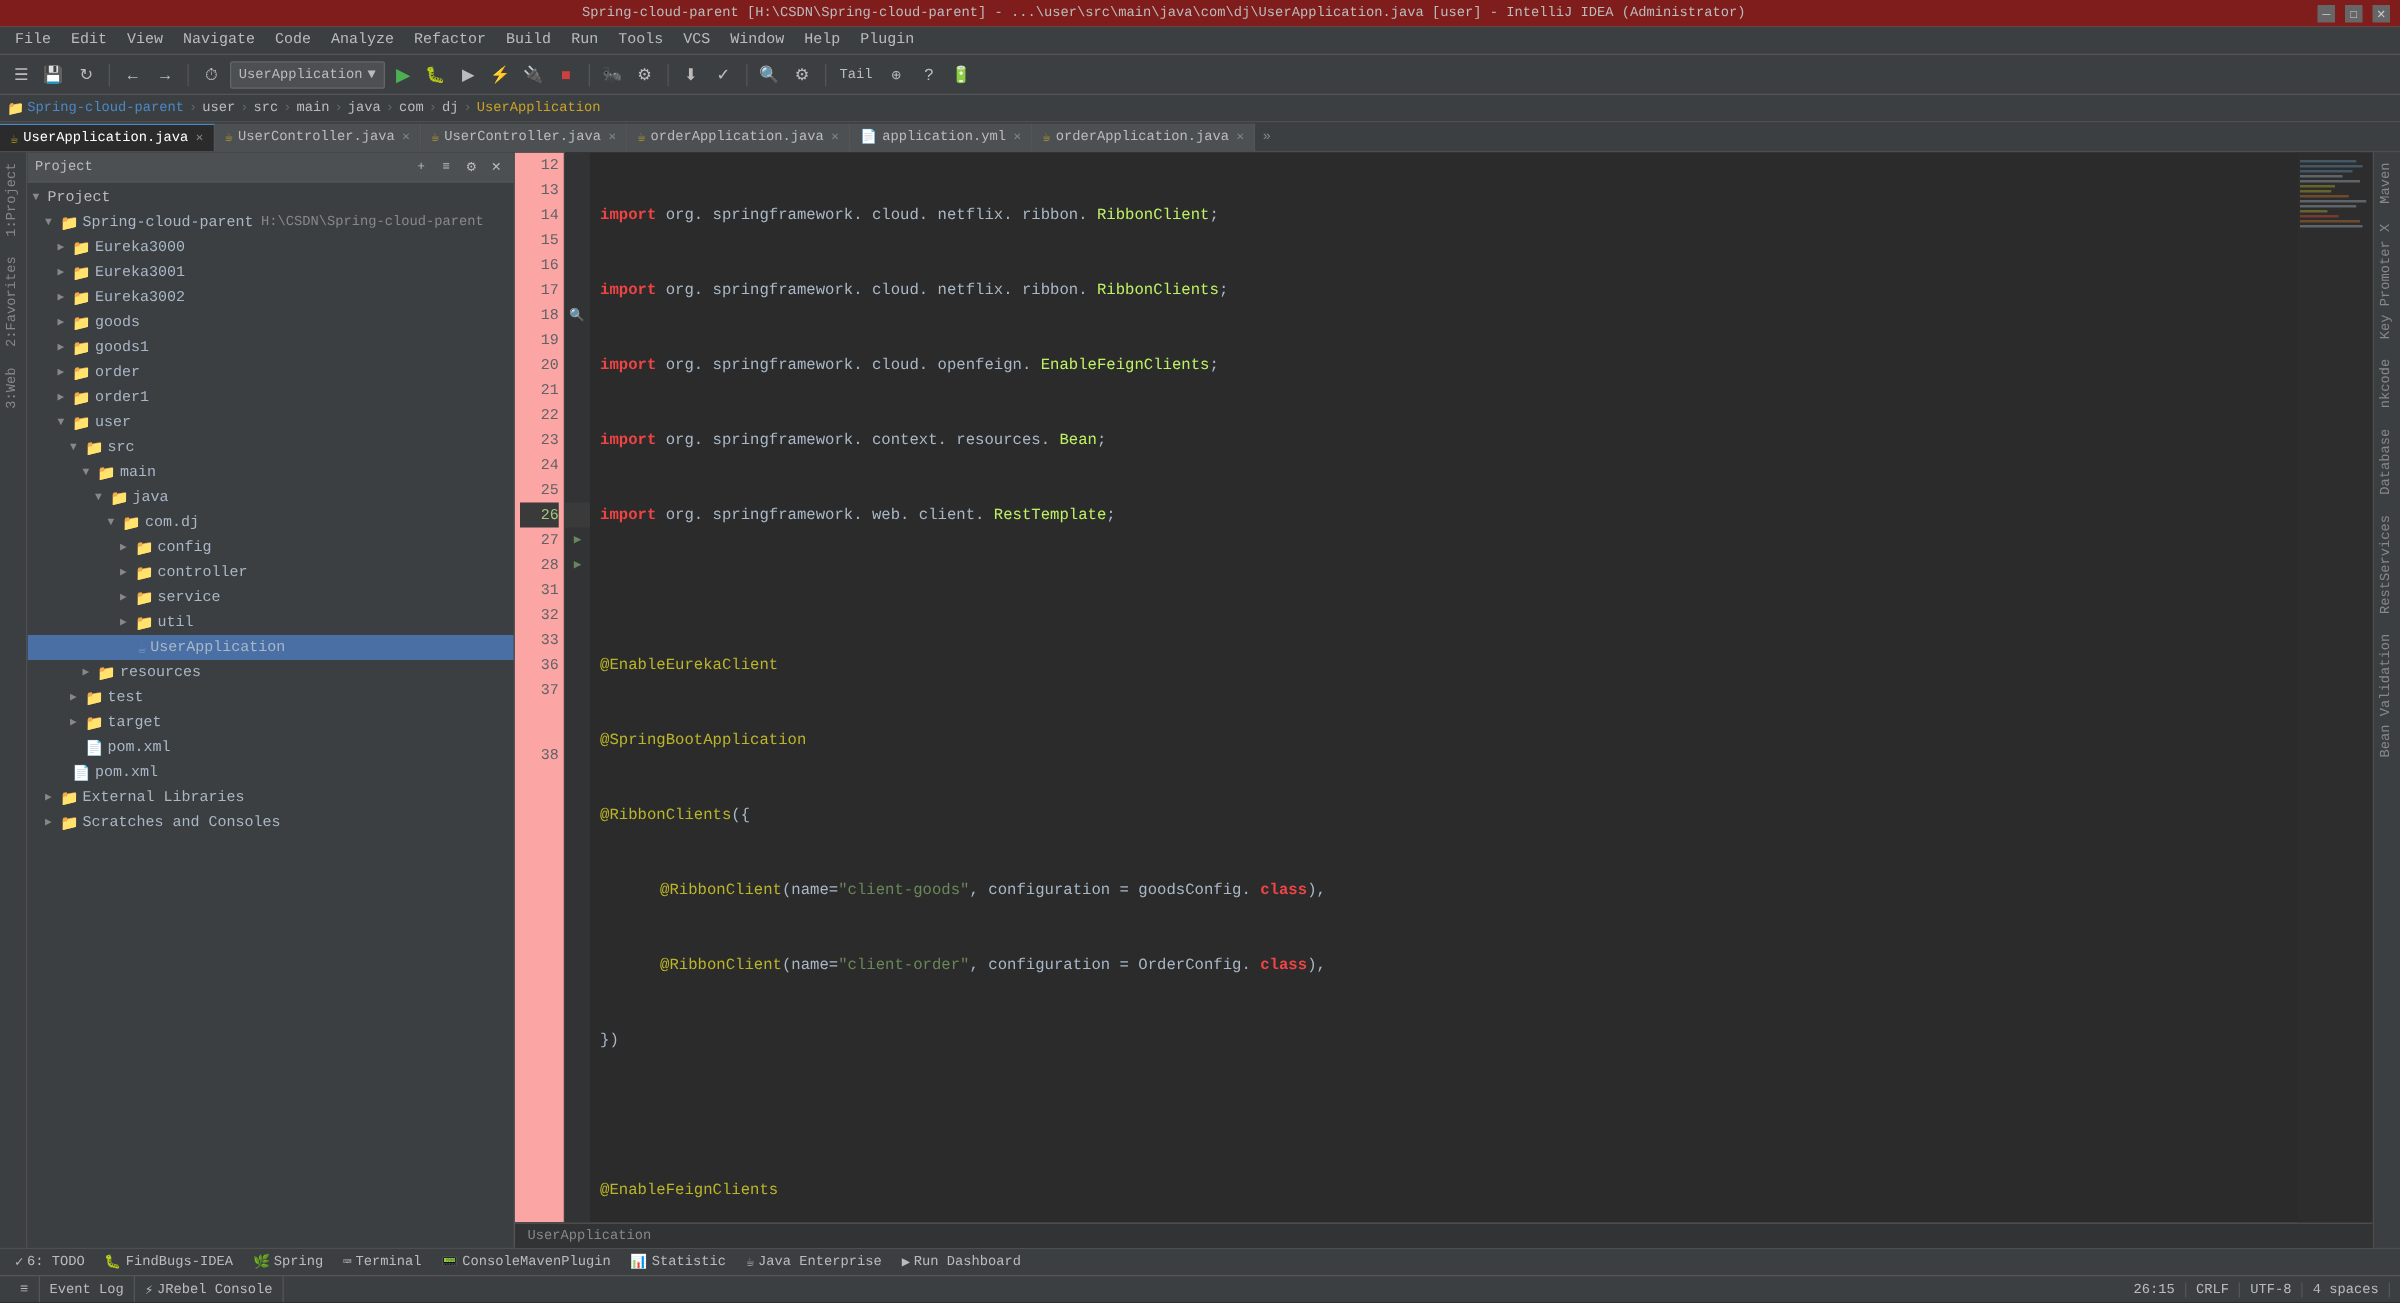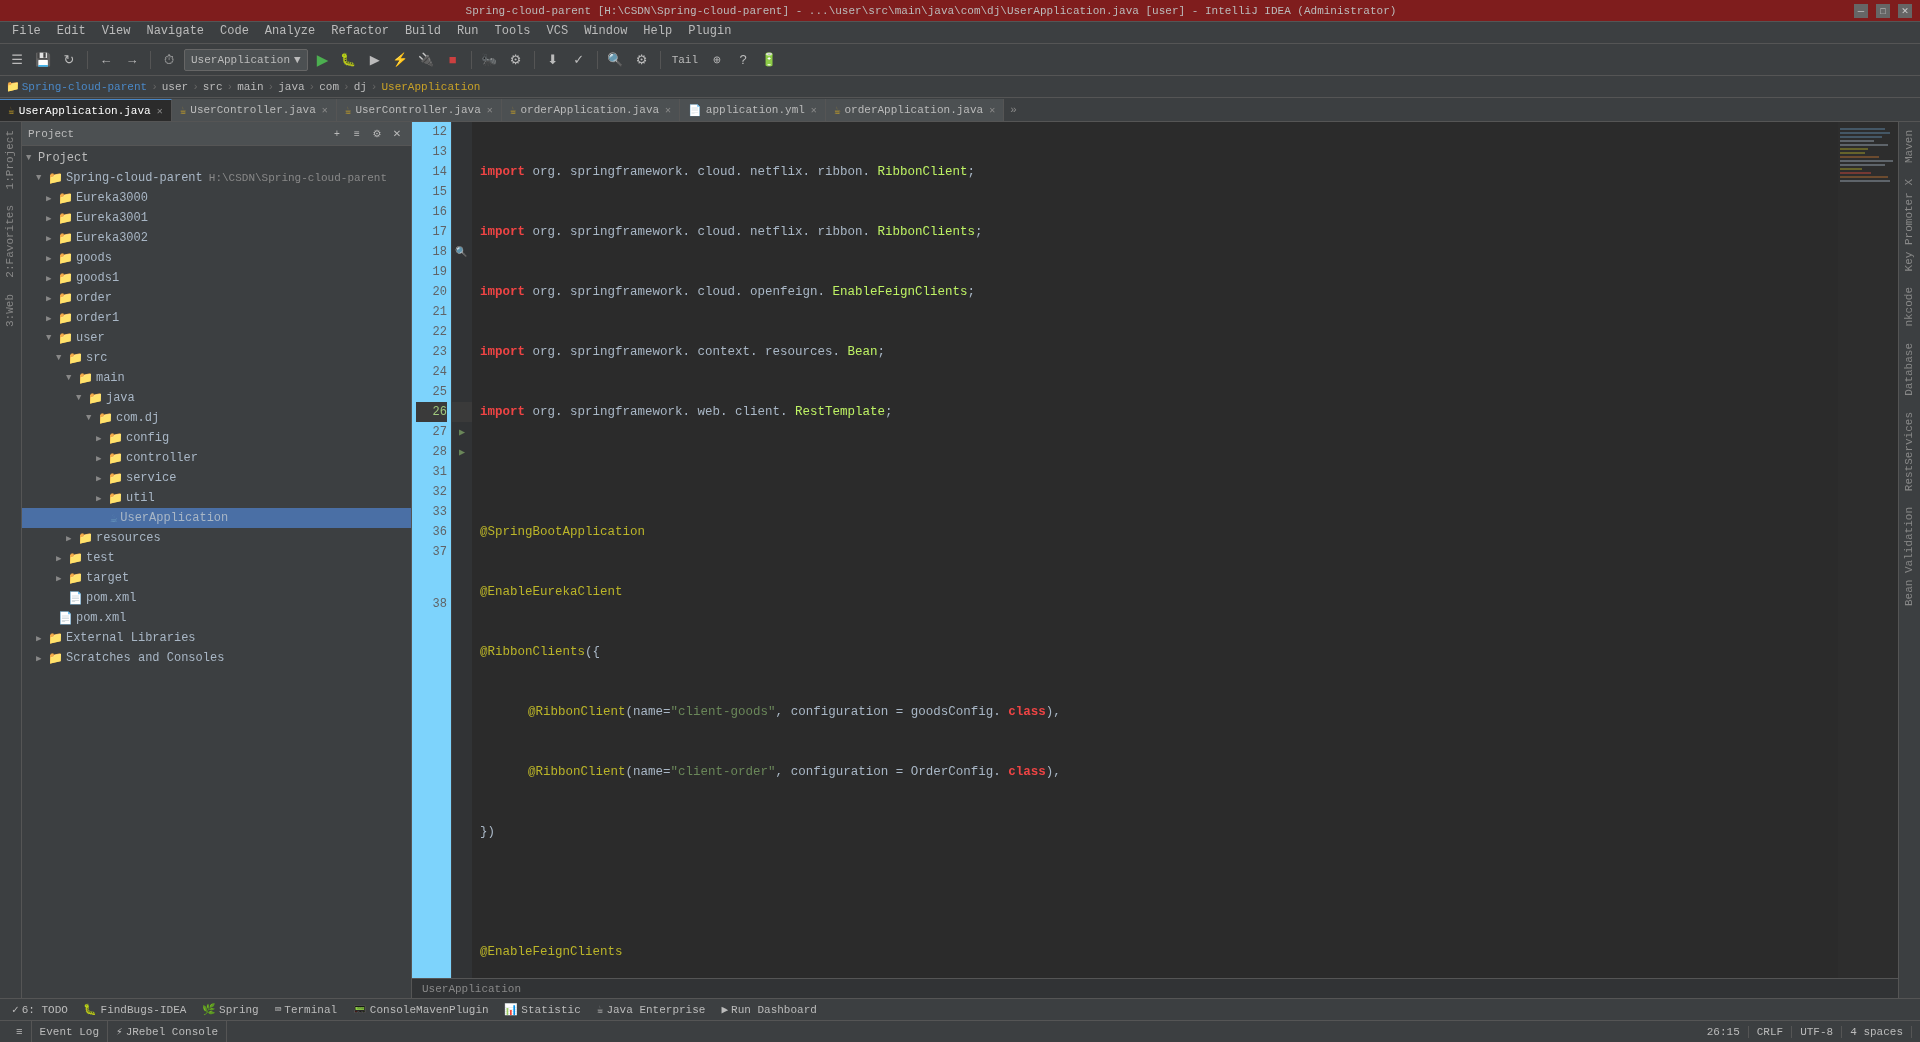--- a/index.html
+++ b/index.html
@@ -157,21 +157,21 @@
       background: #2b2b2b;
       position: relative;
     }
     #editor-content {
       flex: 1;
       display: flex;
       overflow: hidden;
     }
     #line-numbers {
       width: 40px;
-      background: #7dd3fc;
+      background: #fca5a5;
       color: #606366;
       font-size: 12px;
       line-height: 20px;
       padding: 0 4px;
       text-align: right;
       user-select: none;
       border-right: 1px solid #3d3f41;
       overflow: hidden;
     }
     #gutter {
@@ -694,24 +694,24 @@
           <span class="kw">import</span><span> org. springframework. cloud. openfeign. </span><span class="import-cls">EnableFeignClients</span><span>;</span>
         </div>
         <div class="code-line">
           <span class="kw">import</span><span> org. springframework. context. resources. </span><span class="import-cls">Bean</span><span>;</span>
         </div>
         <div class="code-line">
           <span class="kw">import</span><span> org. springframework. web. client. </span><span class="import-cls">RestTemplate</span><span>;</span>
         </div>
         <div class="code-line">&nbsp;</div>
         <div class="code-line">
+          <span class="ann">@EnableEurekaClient</span>
+        </div>
+        <div class="code-line">
           <span class="ann">@SpringBootApplication</span>
-        </div>
-        <div class="code-line">
-          <span class="ann">@EnableEurekaClient</span>
         </div>
         <div class="code-line">
           <span class="ann">@RibbonClients</span><span>({</span>
         </div>
         <div class="code-line">
           <span style="display:inline-block;width:48px;"></span>
           <span class="ann">@RibbonClient</span><span>(</span><span class="param">name</span><span>=</span><span class="str">"client-goods"</span><span>, </span><span class="param">configuration</span><span> = goodsConfig. </span><span class="kw">class</span><span>),</span>
         </div>
         <div class="code-line">
           <span style="display:inline-block;width:48px;"></span>

